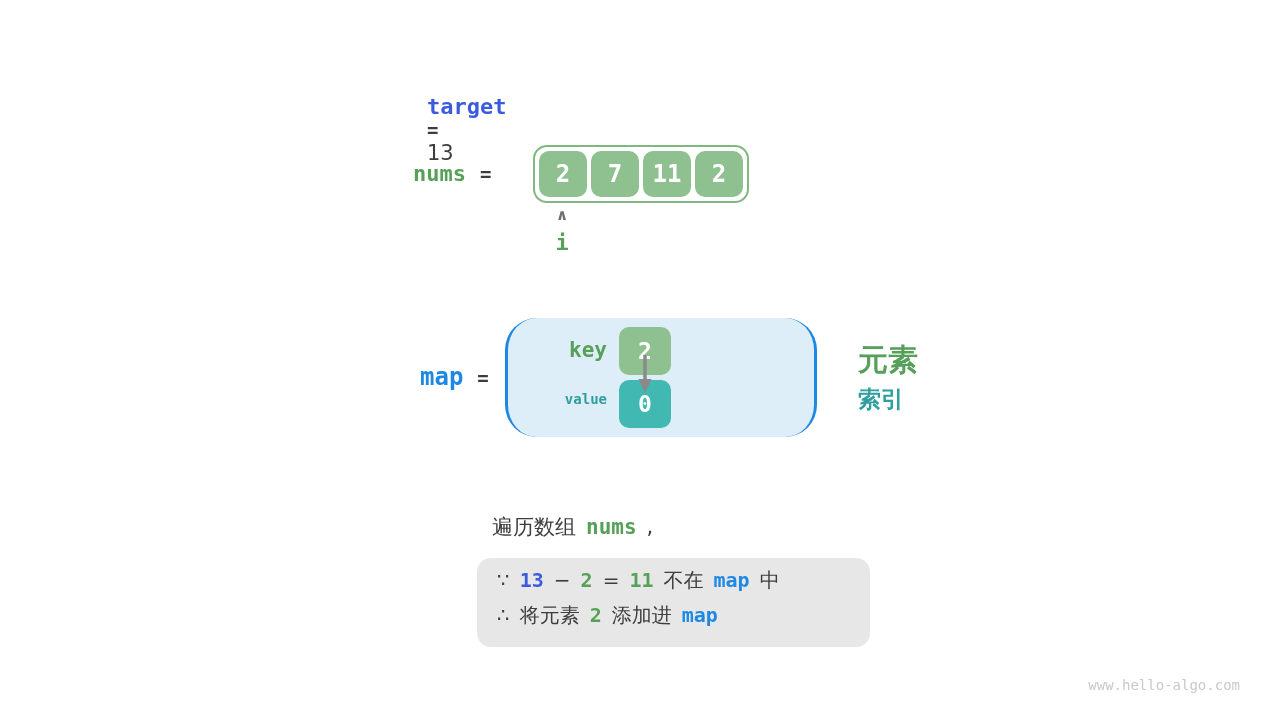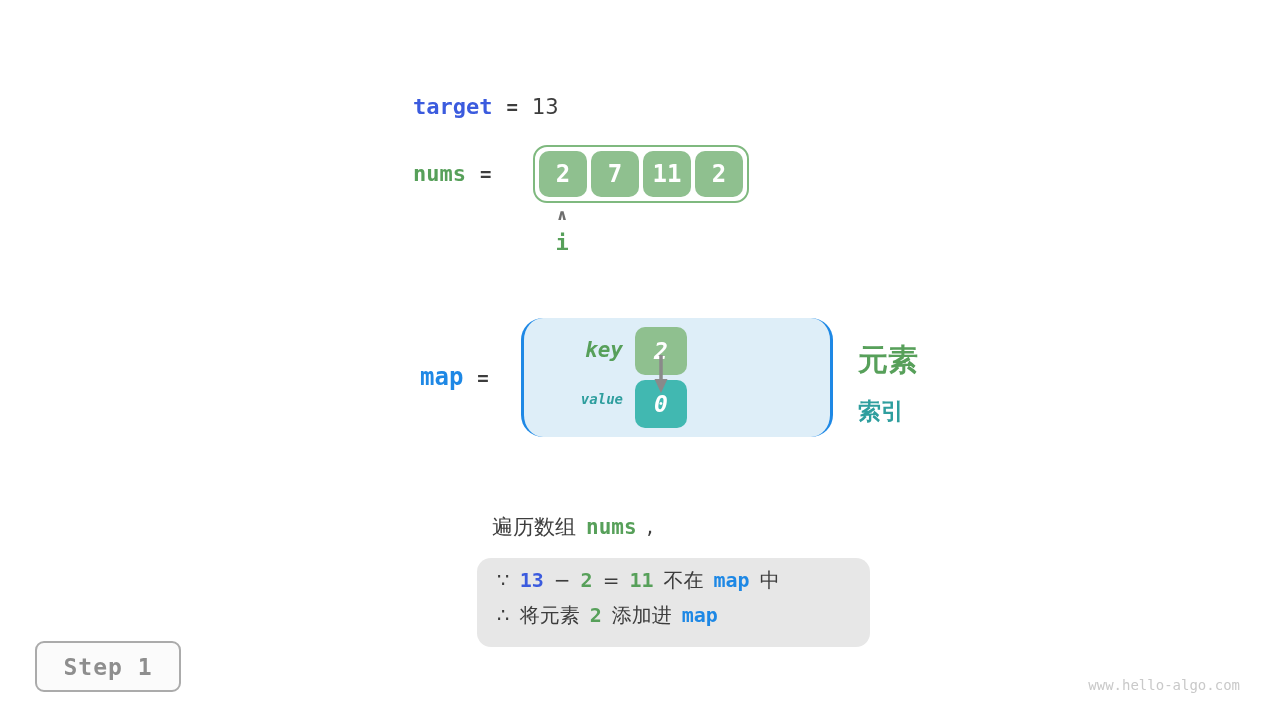--- a/index.html
+++ b/index.html
@@ -10,21 +10,21 @@
   }
   *{margin:0;padding:0;box-sizing:border-box;}
   html,body{background:#ffffff;}
   .canvas{
     position:relative;width:1280px;height:720px;background:#ffffff;overflow:hidden;
     font-family:"DejaVu Sans","Liberation Sans",sans-serif;color:var(--dark-text);
   }
   .abs{position:absolute;}
 
   
-  .target-row{left:413px;top:94px;display:flex;align-items:baseline;}
+  .target-row{left:413px;top:94px;display:flex;align-items:baseline;flex-direction:column;}
   .kw-target{font-family:"DejaVu Sans Mono","Liberation Mono",monospace;font-weight:bold;font-size:22px;color:var(--indigo);}
   .eq{font-family:"DejaVu Sans Mono","Liberation Mono",monospace;font-weight:600;font-size:19px;color:var(--dark-text);margin:0 14px;}
   .target-val{font-size:21px;color:var(--dark-text);}
 
   
   .nums-label{left:413px;top:161px;display:flex;align-items:baseline;}
   .kw-nums{font-family:"DejaVu Sans Mono","Liberation Mono",monospace;font-weight:bold;font-size:22px;color:var(--green-text);}
   .array-box{
     left:533px;top:145px;width:216px;height:58px;background:#fff;
     border:2px solid var(--cell-green-border);border-radius:14px;
@@ -36,38 +36,37 @@
     color:#fff;font-family:"DejaVu Sans Mono","Liberation Mono",monospace;font-weight:bold;font-size:24px;
   }
   .pointer-caret{left:548px;top:206px;width:28px;text-align:center;color:#6E6E6E;font-size:15px;font-weight:bold;}
   .pointer-i{left:548px;top:230px;width:28px;text-align:center;color:var(--green-text);
     font-family:"DejaVu Sans Mono","Liberation Mono",monospace;font-weight:bold;font-size:22px;}
 
   
   .map-label{left:420px;top:363px;display:flex;align-items:baseline;}
   .kw-map{font-family:"DejaVu Sans Mono","Liberation Mono",monospace;font-weight:bold;font-size:24px;color:var(--cyan);}
   .map-box{
-    left:521px;top:318px;width:312px;height:119px;background:var(--map-bg);
+    left:505px;top:318px;width:312px;height:119px;background:var(--map-bg);
     border-left:3px solid var(--cyan);border-right:3px solid var(--cyan);
-    border-radius:22px;
-    font-style:italic;
+    border-radius:32px;
   }
   .map-key-label{left:37px;top:20px;width:62px;text-align:right;
     font-family:"DejaVu Sans Mono","Liberation Mono",monospace;font-weight:bold;font-size:21px;color:var(--green-text);}
   .map-value-label{left:24px;top:73px;width:75px;text-align:right;
     font-family:"DejaVu Sans Mono","Liberation Mono",monospace;font-weight:bold;font-size:14px;color:var(--teal-text);}
   .kv-box{
     width:52px;height:48px;border-radius:10px;display:flex;align-items:center;justify-content:center;
     color:#fff;font-family:"DejaVu Sans Mono","Liberation Mono",monospace;font-weight:bold;font-size:23px;
   }
   .key-box{left:111px;top:9px;background:var(--cell-green);}
   .value-box{left:111px;top:62px;background:var(--cell-teal);}
   .kv-arrow{left:129px;top:37px;}
   .map-right-top{left:858px;top:340px;font-weight:bold;font-size:30px;color:var(--green-text);}
-  .map-right-bottom{left:858px;top:396px;font-weight:bold;font-size:23px;color:var(--teal-text);}
+  .map-right-bottom{left:858px;top:384px;font-weight:bold;font-size:23px;color:var(--teal-text);}
 
   
   .sentence{left:492px;top:513px;font-size:21px;display:flex;align-items:baseline;justify-content:center;}
   .note-box{
     left:477px;top:558px;width:393px;height:89px;background:var(--note-bg);
     border-radius:14px;padding:9px 20px 0 20px;font-size:20px;
   }
   .note-line{display:flex;align-items:baseline;height:35px;}
   .seg{white-space:pre;}
   .seg + .seg{margin-left:10px;}
@@ -150,17 +149,16 @@
       </div>
     <div class="note-line">
         <span class="seg seg-dark">∴</span>
         <span class="seg seg-dark">将元素</span>
         <span class="seg seg-green-code">2</span>
         <span class="seg seg-dark">添加进</span>
         <span class="seg seg-cyan-code">map</span>
       </div>
   </div>
 
-  <div class="abs step-badge">Step 1</div>
 
   <div class="abs watermark">www.hello-algo.com</div>
 
 </div>
 
 </body></html>

